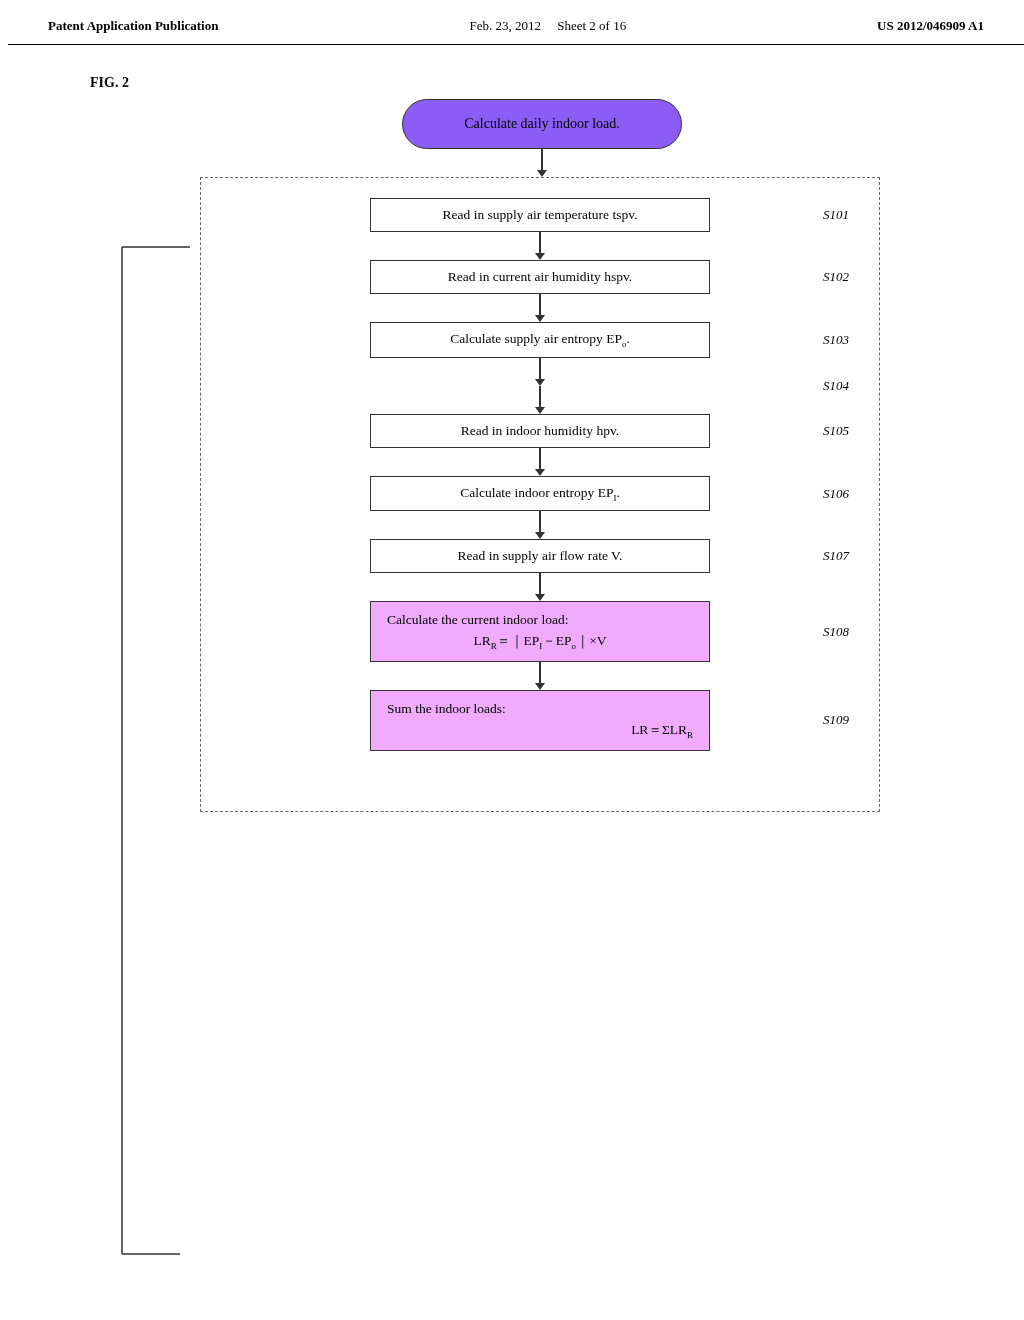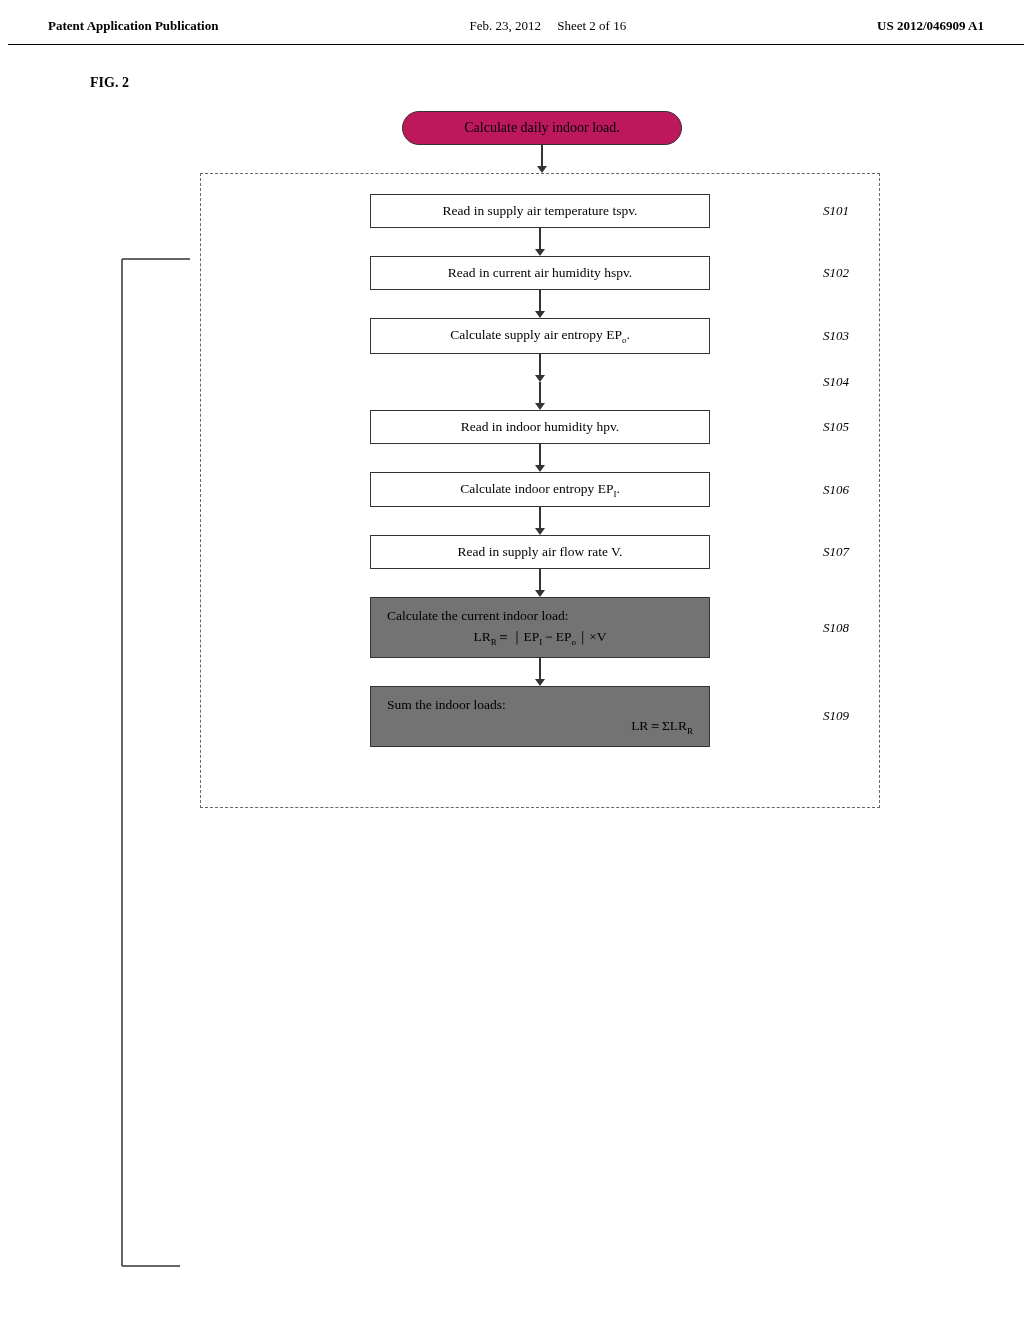--- a/index.html
+++ b/index.html
@@ -42,21 +42,21 @@
     .content {
       padding: 30px 60px;
       display: flex;
       flex-direction: column;
       align-items: flex-start;
     }
 
     .fig-label {
       font-size: 14px;
       font-weight: bold;
-      margin-bottom: 20px;
+      margin-bottom: 8px;
       margin-left: 30px;
     }
 
     .flowchart {
       display: flex;
       flex-direction: column;
       align-items: center;
       width: 100%;
       position: relative;
     }
@@ -69,44 +69,44 @@
       flex-direction: column;
       align-items: center;
       width: 680px;
       position: relative;
     }
 
     
     .start-oval {
       border: 1.5px solid #333;
       border-radius: 40px;
-      padding: 8px 30px;
+      padding: 16px 30px;
       font-size: 14px;
       text-align: center;
-      background: #be185d;
+      background: #8b5cf6;
       min-width: 280px;
     }
 
     
     .process-box {
       border: 1.5px solid #333;
       padding: 8px 16px;
       font-size: 13.5px;
       text-align: center;
       background: #fff;
       width: 340px;
       position: relative;
     }
 
     .process-box-wide {
       border: 1.5px solid #333;
       padding: 10px 16px;
       font-size: 13.5px;
       text-align: left;
-      background: #737373;
+      background: #f0abfc;
       width: 340px;
       position: relative;
     }
 
     .step-row {
       display: flex;
       align-items: center;
       justify-content: center;
       width: 100%;
       position: relative;

